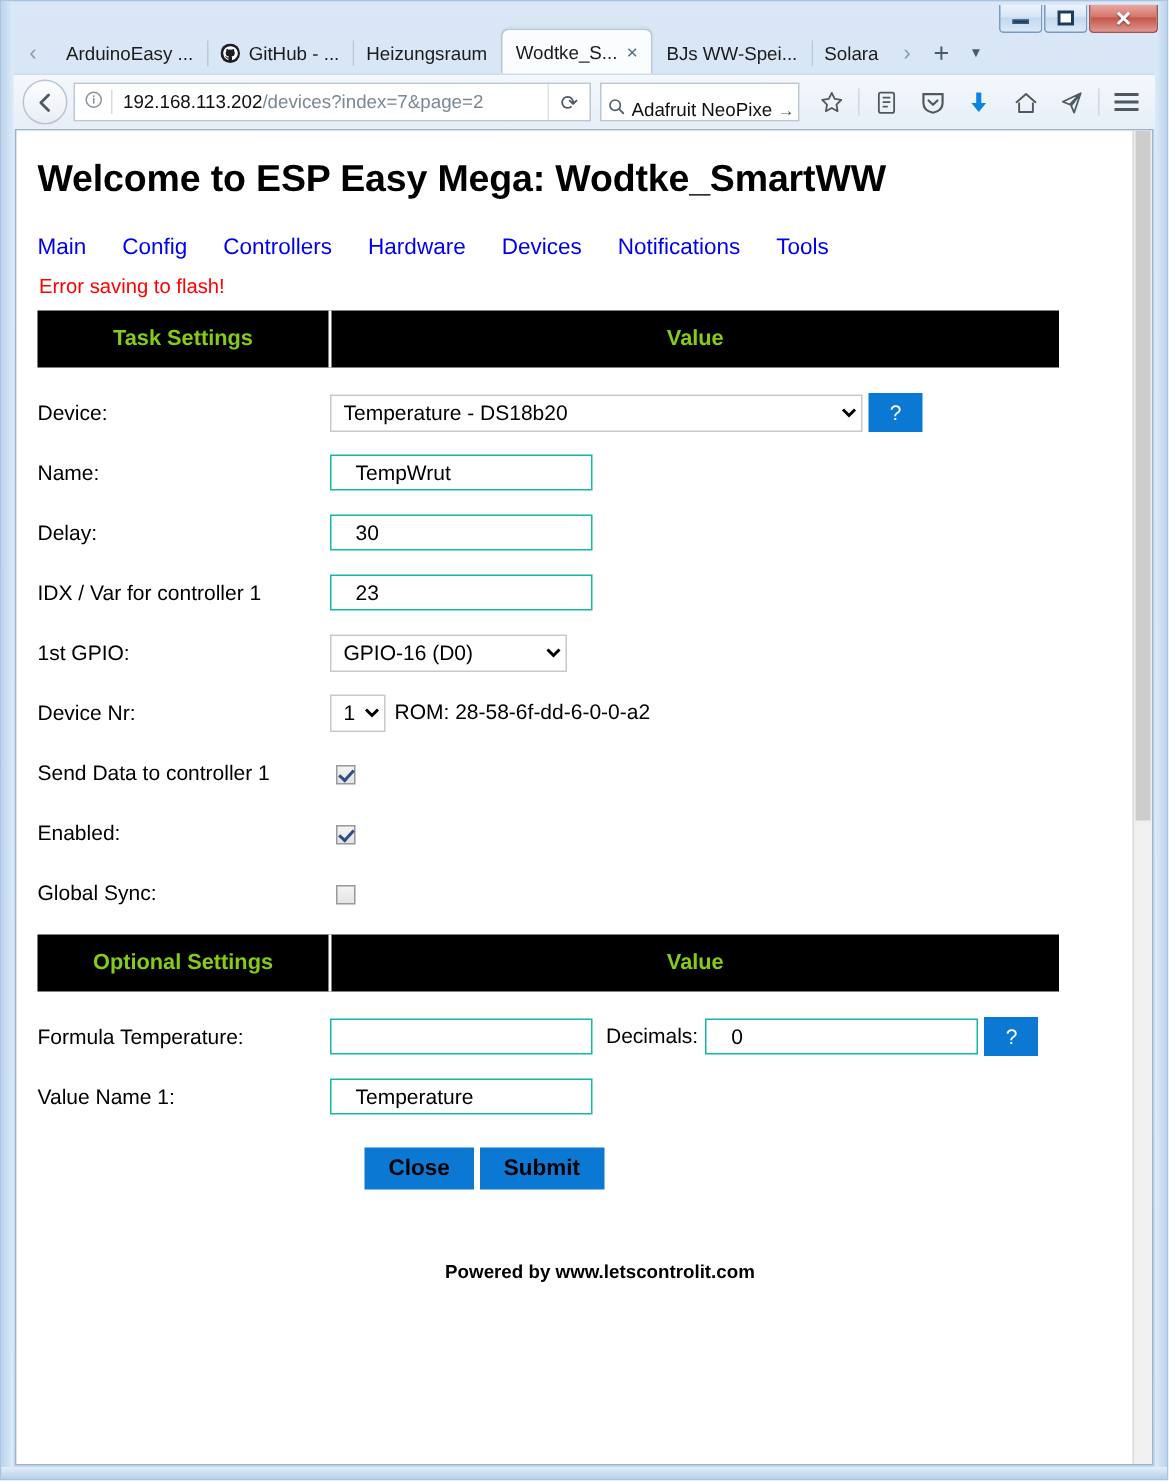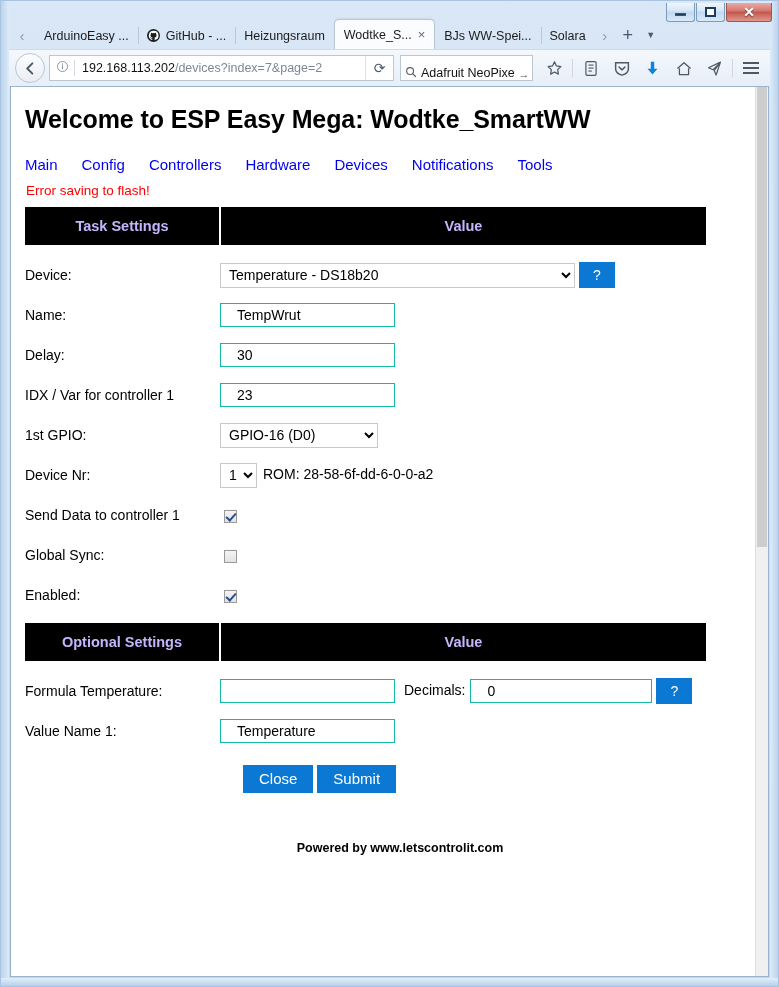--- a/index.html
+++ b/index.html
@@ -231,21 +231,21 @@
   }
 
   table.esp {
     width: 681px;
     border-collapse: collapse;
     table-layout: fixed;
   }
   table.esp td, table.esp th { padding: 0; }
   th.hdr {
     background: #000000;
-    color: #c4b5fd;
+    color: #84cc16;
     font-weight: bold;
     font-size: 14.5px;
     height: 38px;
     text-align: center;
     vertical-align: middle;
     border-right: 2px solid #ffffff;
   }
   th.hdr:last-child { border-right: none; }
   th.hdr.col-label { width: 195px; }
 
@@ -325,27 +325,28 @@
     transform: rotate(42deg);
   }
   .decimals-lbl { margin: 0 5px 0 9px; font-size: 14px; }
   input.w-dec { width: 182px; }
   input.w-formula { width: 175px; }
 
   .btnrow { margin: 14px 0 0 218px; }
   .btn {
     display: inline-block;
     background: #0b78d4;
-    color: #ffffff;
+    color: #000000;
     border: none;
     font-size: 15px;
     font-family: "Liberation Sans", sans-serif;
     padding: 5px 16px;
     margin-right: 4px;
     line-height: 18px;
+    font-weight: bold;
   }
   .footer {
     text-align: center;
     font-size: 12.5px;
     font-weight: bold;
     color: #000000;
     margin-top: 48px;
     width: 750px;
   }
 </style>
@@ -559,30 +560,30 @@
         </tr>
 
         <tr>
           <td class="lbl">Send Data to controller 1</td>
           <td class="val">
             <input class="chk" type="checkbox" checked="" style="">
           </td>
         </tr>
 
         <tr>
+          <td class="lbl">Enabled:</td>
+          <td class="val">
+            <input class="chk" type="checkbox" checked="" style="">
+          </td>
+        </tr>
+
+        <tr>
           <td class="lbl">Global Sync:</td>
           <td class="val">
             <input class="chk" type="checkbox" style="">
-          </td>
-        </tr>
-
-        <tr>
-          <td class="lbl">Enabled:</td>
-          <td class="val">
-            <input class="chk" type="checkbox" checked="" style="">
           </td>
         </tr>
       </tbody>
         </table>
 
       <table class="esp" style="margin-top:8px;">
         <tbody>
             <tr>
           <th class="hdr col-label">Optional Settings</th>
           <th class="hdr">Value</th>

